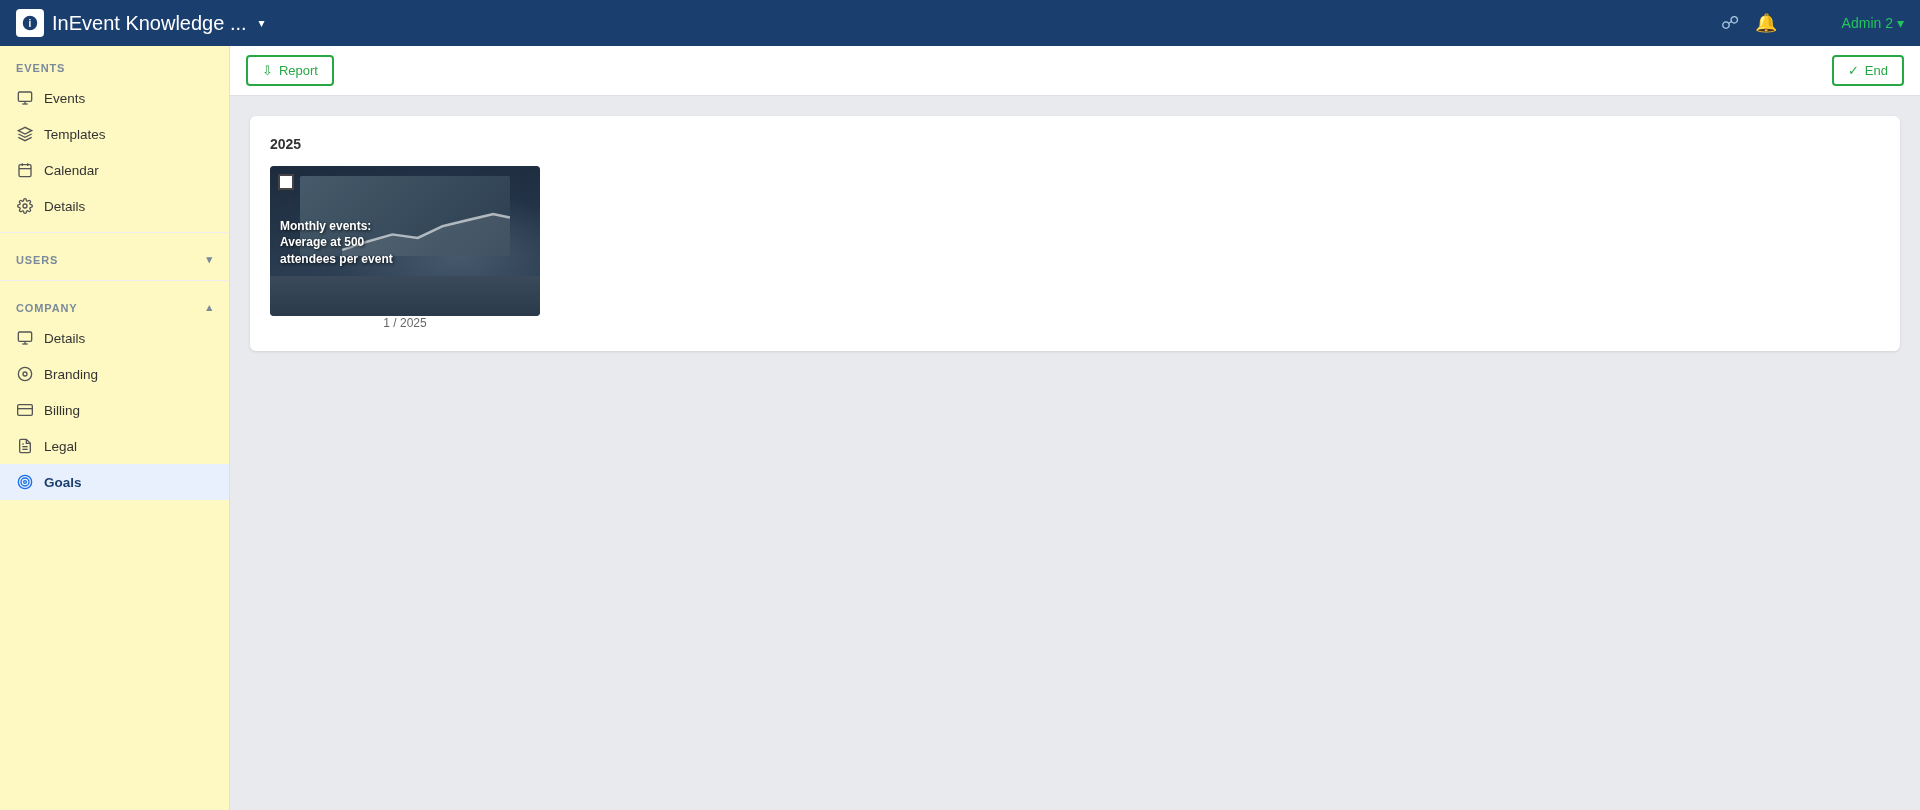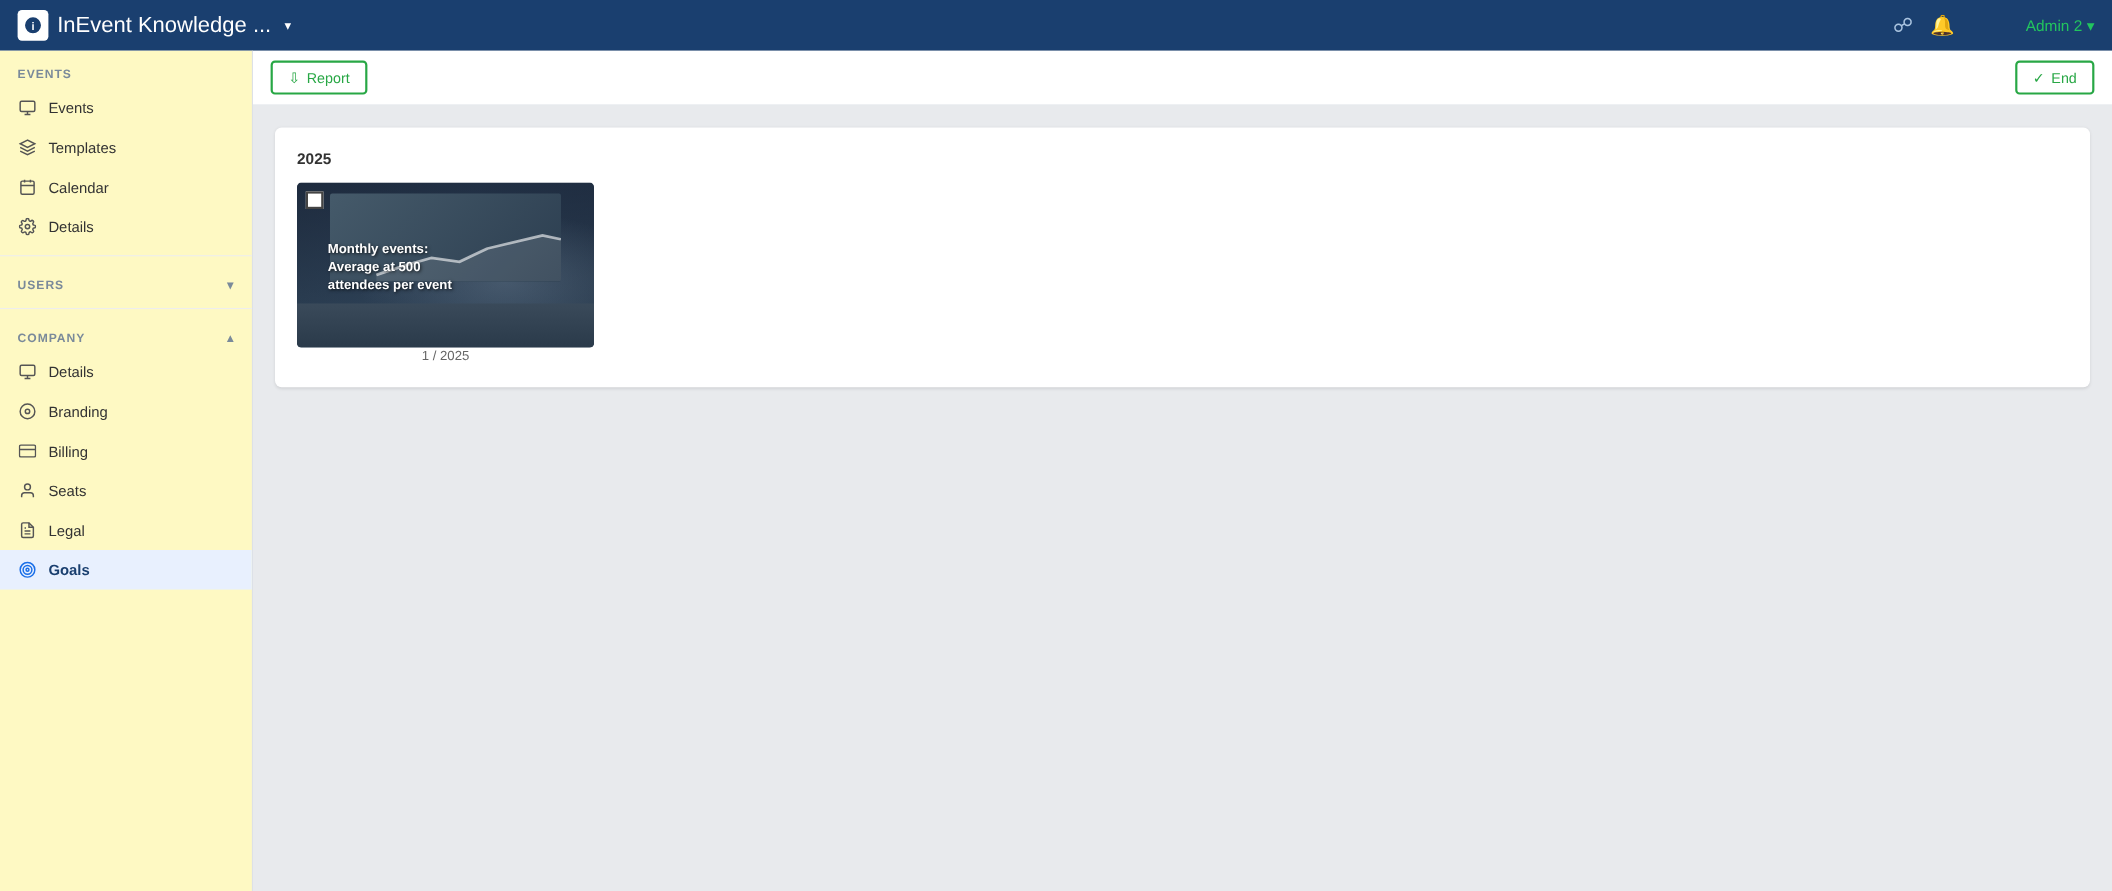--- a/index.html
+++ b/index.html
@@ -195,21 +195,21 @@
     }
     .screen-graph {
       position: absolute;
       bottom: 0; right: 0;
       width: 80%;
       height: 60%;
     }
     .event-text-overlay {
       position: absolute;
       bottom: 48px;
-      left: 28px;
+      left: 10px;
       color: white;
       font-size: 12px;
       font-weight: 700;
       line-height: 1.4;
       text-shadow: 1px 1px 3px rgba(0,0,0,0.8);
       z-index: 3;
     }
     .event-count {
       font-size: 12px;
       color: #666;
@@ -338,29 +338,20 @@
     <div class="sidebar-item">
       <span class="icon">
         <svg width="16" height="16" viewBox="0 0 24 24" fill="none" stroke="currentColor" stroke-width="2">
             <rect x="1" y="4" width="22" height="16" rx="2" ry="2"></rect>
             <line x1="1" y1="10" x2="23" y2="10"></line>
           </svg>
       </span>
       <span>Billing</span>
     </div>
 
-    <div class="sidebar-item">
-      <span class="icon">
-        <svg width="16" height="16" viewBox="0 0 24 24" fill="none" stroke="currentColor" stroke-width="2">
-            <path d="M20 21v-2a4 4 0 0 0-4-4H8a4 4 0 0 0-4 4v2"></path>
-            <circle cx="12" cy="7" r="4"></circle>
-          </svg>
-      </span>
-      <span>Seats</span>
-    </div>
 
     <div class="sidebar-item">
       <span class="icon">
         <svg width="16" height="16" viewBox="0 0 24 24" fill="none" stroke="currentColor" stroke-width="2">
             <path d="M14 2H6a2 2 0 0 0-2 2v16a2 2 0 0 0 2 2h12a2 2 0 0 0 2-2V8z"></path>
             <polyline points="14 2 14 8 20 8"></polyline>
             <line x1="16" y1="13" x2="8" y2="13"></line>
             <line x1="16" y1="17" x2="8" y2="17"></line>
             <polyline points="10 9 9 9 8 9"></polyline>
           </svg>

